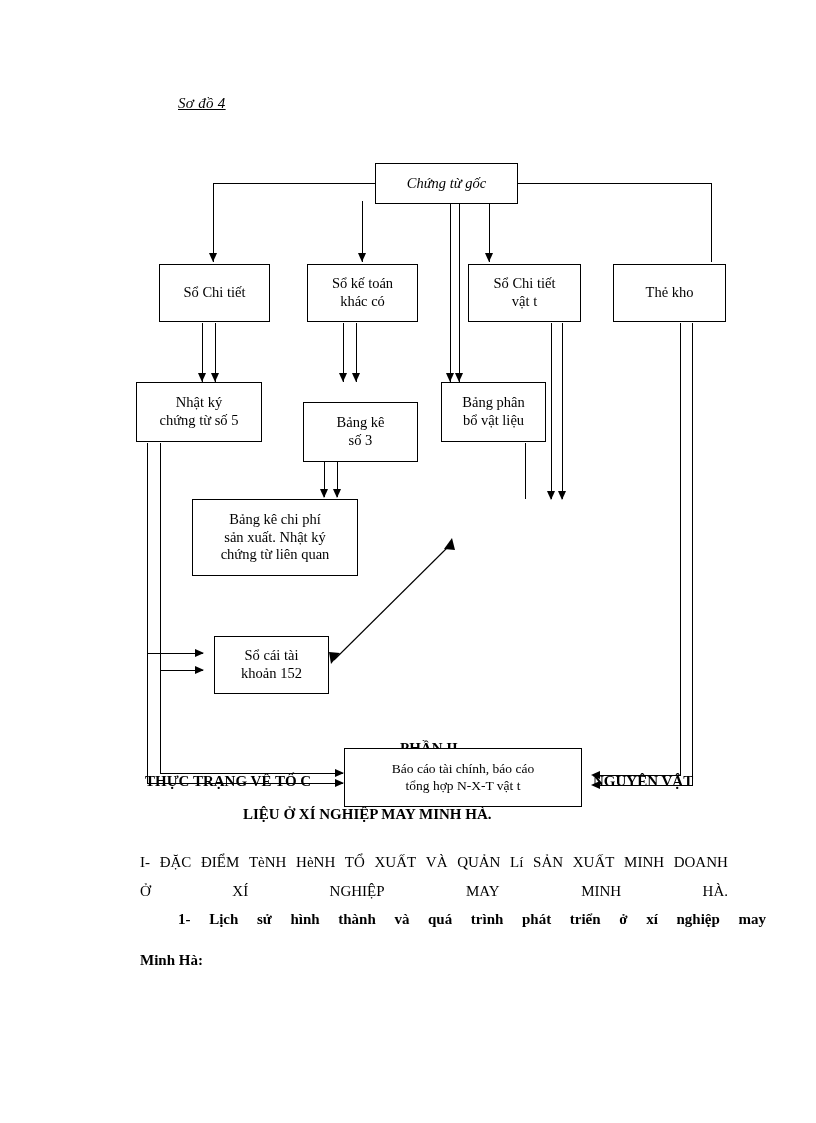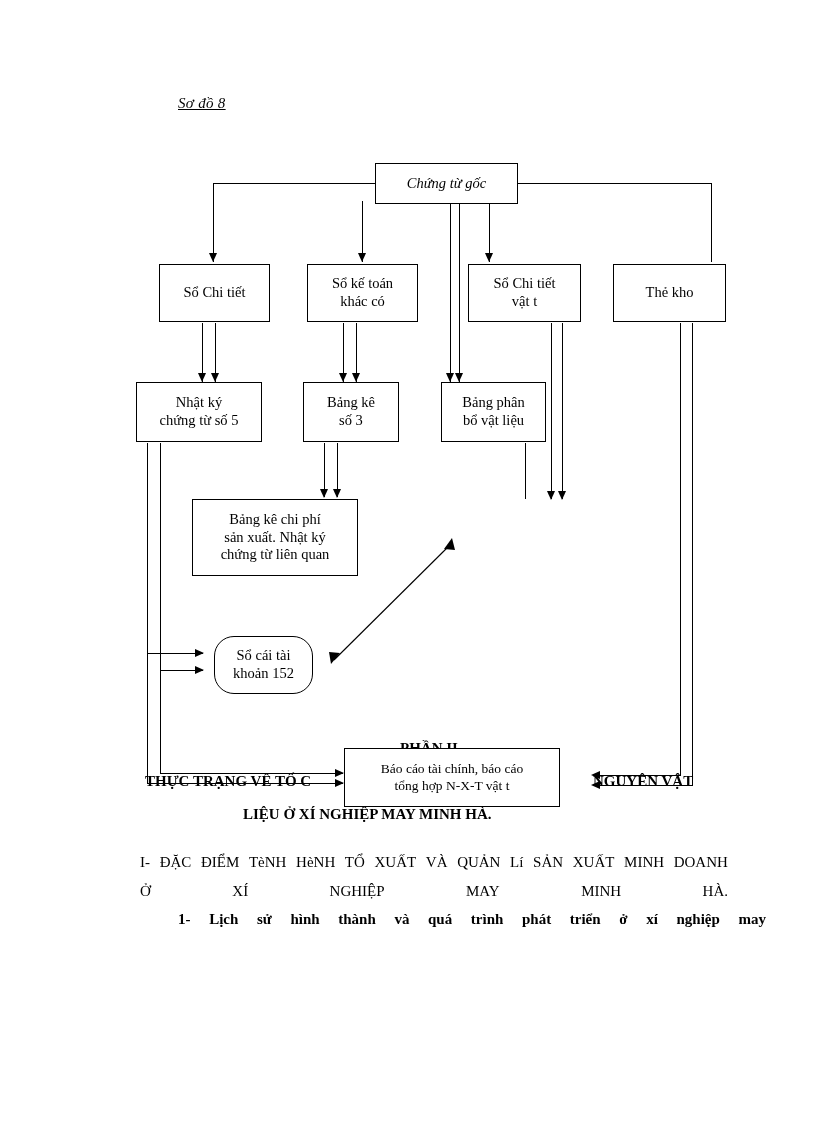--- a/index.html
+++ b/index.html
@@ -115,21 +115,21 @@
     justify-content: space-between;
     width: 100%;
   }
   .bold { font-weight: bold; }
 </style>
 </head>
 <body>
 
 <div class="page">
 
-  <div class="doc-caption">Sơ đồ 8</div>
+  <div class="doc-caption">Sơ đồ 4</div>
 
   <div class="btext" style="left:400px; top:740px;">PHẦN II</div>
 
   <div class="btext" style="left:145px; top:773px;">THỰC TRẠNG VỀ TỔ C</div>
 
   <div class="btext" style="left:593px; top:773px;">NGUYÊN VẬT</div>
 
   <div class="btext" style="left:243px; top:806px;">LIỆU Ở XÍ NGHIỆP MAY MINH HÀ.</div>
 
   <div class="para" style="left:140px; top:855px; width:588px;">
@@ -169,20 +169,21 @@
       <span>và</span>
       <span>quá</span>
       <span>trình</span>
       <span>phát</span>
       <span>triển</span>
       <span>ở</span>
       <span>xí</span>
       <span>nghiệp</span>
       <span>may</span>
     </div>
+    <div style="margin-top:26px;">Minh Hà:</div>
   </div>
 
   <div class="diagram">
 
     <div class="ln h" style="left:213px; top:183px; width:162px;"></div>
     <div class="ln h" style="left:518px; top:183px; width:193px;"></div>
 
     <div class="ln v" style="left:213px; top:183px; height:79px;"></div>
 
     <div class="ln v" style="left:711px; top:183px; height:79px;"></div>
@@ -272,41 +273,41 @@
 
     <div class="node" style="left:613px; top:264px; width:113px; height:58px;">
       <span>Thẻ kho</span>
     </div>
 
     <div class="node" style="left:136px; top:382px; width:126px; height:60px;">
       <span>Nhật ký
 chứng từ số 5</span>
     </div>
 
-    <div class="node" style="left:303px; top:382px; width:96px; height:60px;">
+    <div class="node" style="left:303px; top:402px; width:115px; height:60px;">
       <span>Bảng kê
 số 3</span>
     </div>
 
     <div class="node" style="left:192px; top:499px; width:166px; height:77px;">
       <span>Bảng kê chi phí
 sản xuất. Nhật ký
 chứng từ liên quan</span>
     </div>
 
     <div class="node" style="left:441px; top:382px; width:105px; height:60px;">
       <span>Bảng phân
 bổ vật liệu</span>
     </div>
 
 
-    <div class="node" style="left:214px; top:636px; width:99px; height:58px;border-radius:20px;">
+    <div class="node" style="left:214px; top:636px; width:115px; height:58px;">
       <span>Sổ cái tài
 khoản  152</span>
     </div>
 
-    <div class="node" style="left:344px; top:748px; width:216px; height:59px; font-size:13.5px;">
+    <div class="node" style="left:344px; top:748px; width:238px; height:59px; font-size:13.5px;">
       <span>Báo cáo tài chính, báo cáo
 tổng hợp N-X-T vật t</span>
     </div>
 
   </div>
 </div>
 
 </body></html>

